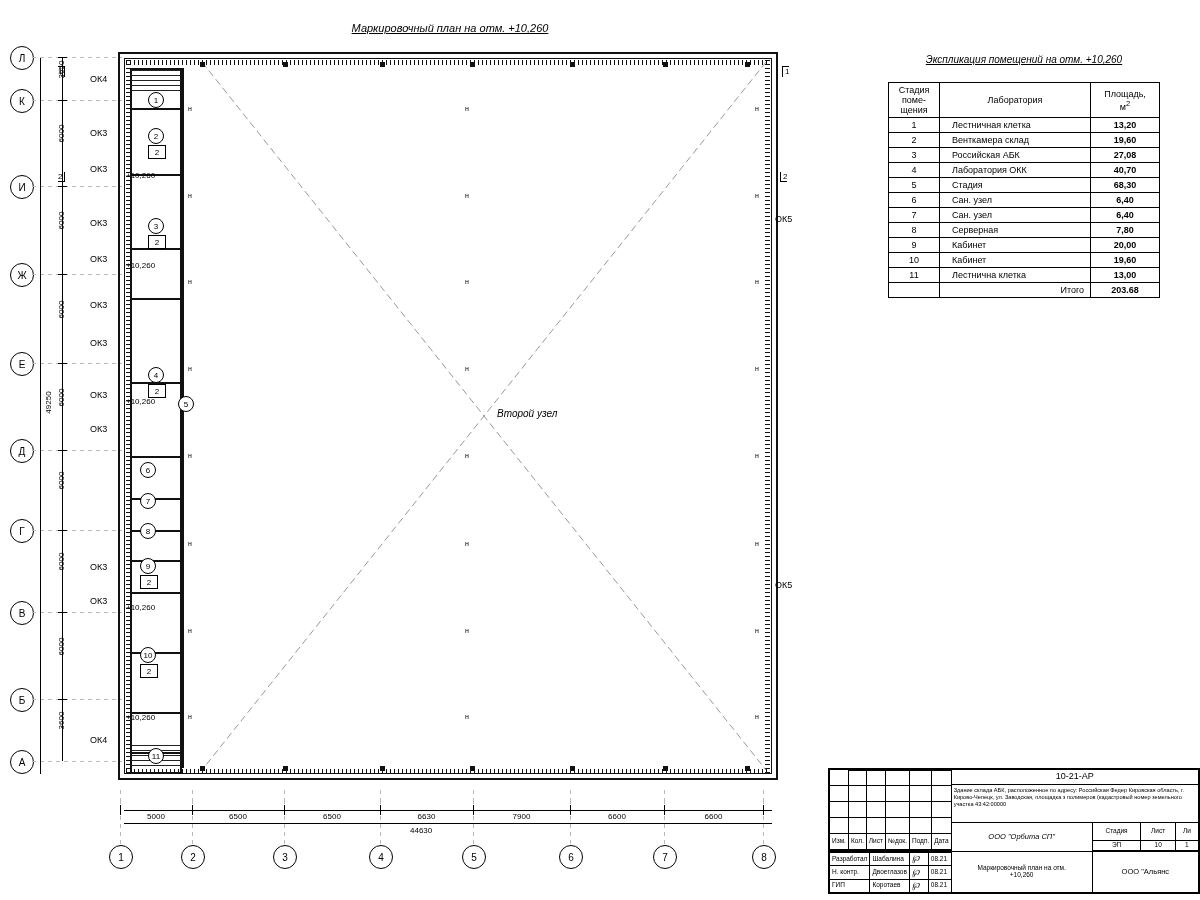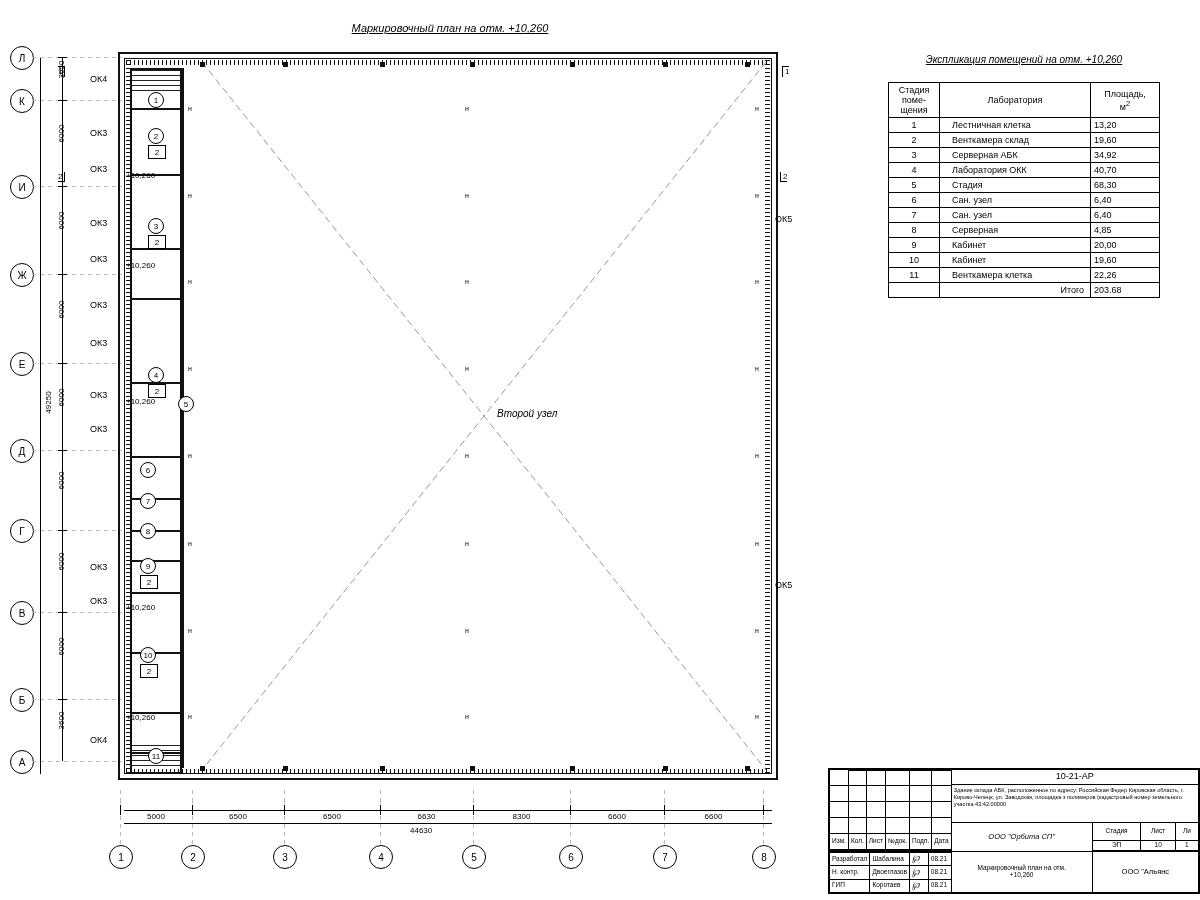--- a/index.html
+++ b/index.html
@@ -49,21 +49,21 @@
   .tick{background:#000;}
   .lbl-ok{font-size:9px;}
   .lbl-elev{font-size:8px;}
 
   
   #expl{left:888px;top:82px;width:272px;border-collapse:collapse;font-size:9px;background:#fff;}
   #expl th,#expl td{border:1px solid #000;padding:2px 3px;}
   #expl th{font-weight:normal;text-align:center;font-size:9px;}
   #expl td.num{text-align:center;width:44px;}
   #expl td.name{text-align:left;padding-left:12px;}
-  #expl td.area{text-align:left;width:62px;}
+  #expl td.area{text-align:center;width:62px;font-weight:bold;}
   #expl td.itog{text-align:right;padding-right:6px;}
   #expl td.blank{border-left:1px solid #000;}
 
   
   #stamp{left:828px;top:768px;width:372px;height:126px;border:1px solid #000;box-sizing:border-box;font-size:6.5px;background:#fff;}
   #stamp table{border-collapse:collapse;width:100%;height:100%;}
   #stamp td{border:1px solid #000;padding:0 2px;vertical-align:middle;line-height:1.05;}
   .cntr{text-align:center;}
   .ital{font-style:italic;}
   .sig{font-family:"Liberation Serif",serif;font-style:italic;font-size:9px;color:#222;}
@@ -95,22 +95,22 @@
         <td class="name">Лестничная клетка</td>
         <td class="area">13,20</td>
       </tr>
       <tr>
         <td class="num">2</td>
         <td class="name">Венткамера склад</td>
         <td class="area">19,60</td>
       </tr>
       <tr>
         <td class="num">3</td>
-        <td class="name">Серверная АБК</td>
-        <td class="area">34,92</td>
+        <td class="name">Российская АБК</td>
+        <td class="area">27,08</td>
       </tr>
       <tr>
         <td class="num">4</td>
         <td class="name">Лаборатория ОКК</td>
         <td class="area">40,70</td>
       </tr>
       <tr>
         <td class="num">5</td>
         <td class="name">Стадия</td>
         <td class="area">68,30</td>
@@ -121,36 +121,36 @@
         <td class="area">6,40</td>
       </tr>
       <tr>
         <td class="num">7</td>
         <td class="name">Сан. узел</td>
         <td class="area">6,40</td>
       </tr>
       <tr>
         <td class="num">8</td>
         <td class="name">Серверная</td>
-        <td class="area">4,85</td>
+        <td class="area">7,80</td>
       </tr>
       <tr>
         <td class="num">9</td>
         <td class="name">Кабинет</td>
         <td class="area">20,00</td>
       </tr>
       <tr>
         <td class="num">10</td>
         <td class="name">Кабинет</td>
         <td class="area">19,60</td>
       </tr>
       <tr>
         <td class="num">11</td>
-        <td class="name">Венткамера клетка</td>
-        <td class="area">22,26</td>
+        <td class="name">Лестнична клетка</td>
+        <td class="area">13,00</td>
       </tr>
       <tr>
         <td class="blank"></td>
         <td class="itog">Итого</td>
         <td class="area">203.68</td>
       </tr>
     </tbody>
 </table>
 
 <div id="vbubbles">
@@ -413,21 +413,21 @@
   </div>
 <div class="abs dimv" style="left:40px;top:58px;height:716px;"></div>
 <div class="abs tiny" style="left:28px;top:398px;transform:rotate(-90deg);transform-origin:center;width:40px;text-align:center;">49250</div>
 
 <div class="abs dimline" style="left:124px;top:810px;width:648px;"></div>
 <div id="hdims">
     <div class="abs tiny" style="left: 136px; top: 812px; width: 40px; text-align: center;">5000</div>
     <div class="abs tiny" style="left: 218px; top: 812px; width: 40px; text-align: center;">6500</div>
     <div class="abs tiny" style="left: 312px; top: 812px; width: 40px; text-align: center;">6500</div>
     <div class="abs tiny" style="left: 406.5px; top: 812px; width: 40px; text-align: center;">6630</div>
-    <div class="abs tiny" style="left: 501.5px; top: 812px; width: 40px; text-align: center;">8300</div>
+    <div class="abs tiny" style="left: 501.5px; top: 812px; width: 40px; text-align: center;">7900</div>
     <div class="abs tiny" style="left: 597px; top: 812px; width: 40px; text-align: center;">6600</div>
     <div class="abs tiny" style="left: 693.5px; top: 812px; width: 40px; text-align: center;">6600</div>
     <div class="abs tick" style="left: 120px; top: 805px; width: 1px; height: 10px;"></div>
     <div class="abs tick" style="left: 192px; top: 805px; width: 1px; height: 10px;"></div>
     <div class="abs tick" style="left: 284px; top: 805px; width: 1px; height: 10px;"></div>
     <div class="abs tick" style="left: 380px; top: 805px; width: 1px; height: 10px;"></div>
     <div class="abs tick" style="left: 473px; top: 805px; width: 1px; height: 10px;"></div>
     <div class="abs tick" style="left: 570px; top: 805px; width: 1px; height: 10px;"></div>
     <div class="abs tick" style="left: 664px; top: 805px; width: 1px; height: 10px;"></div>
     <div class="abs tick" style="left: 763px; top: 805px; width: 1px; height: 10px;"></div>

